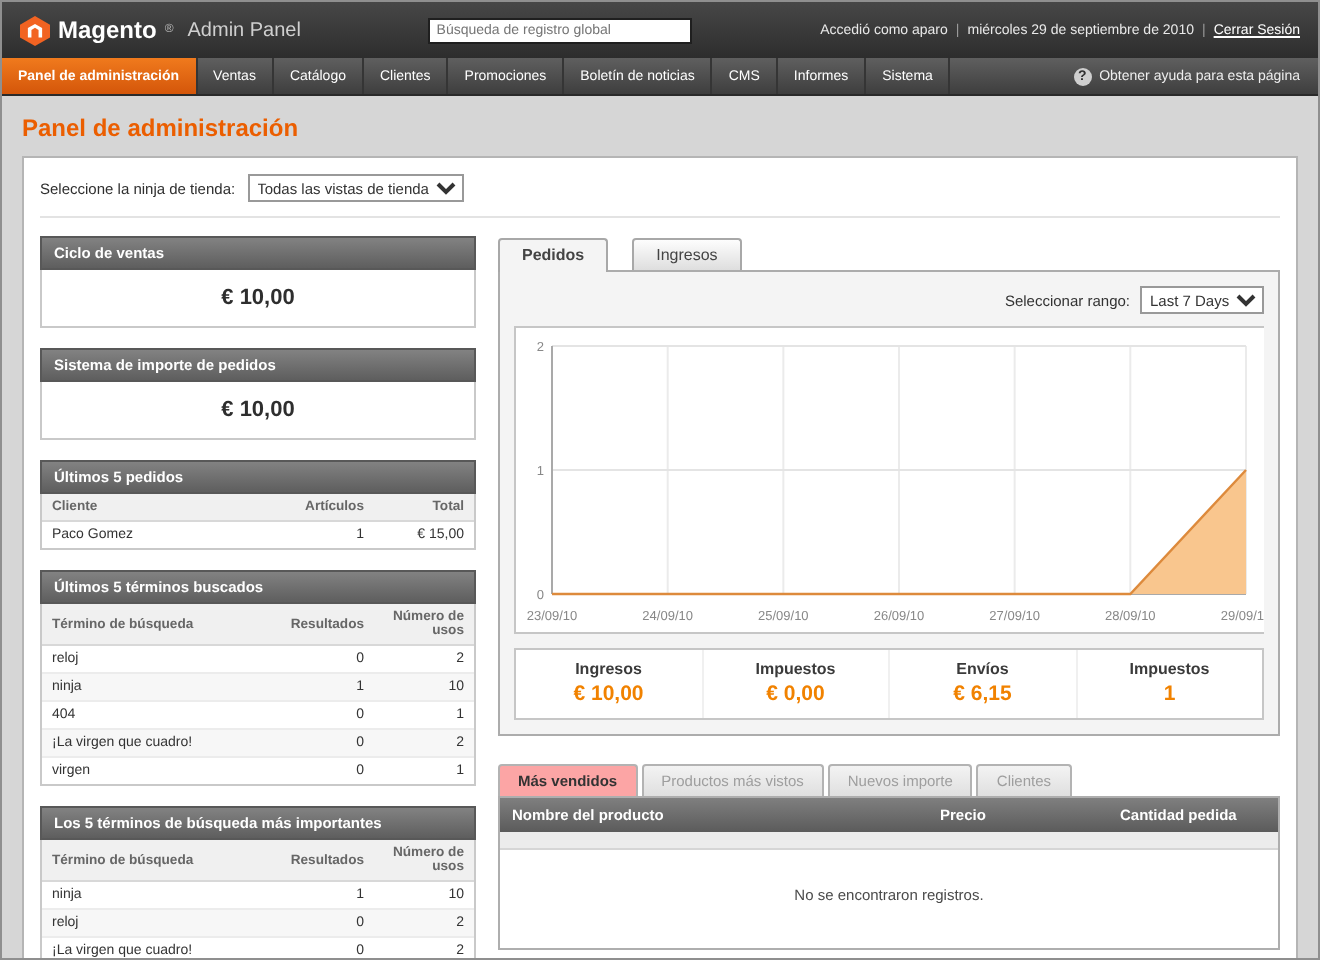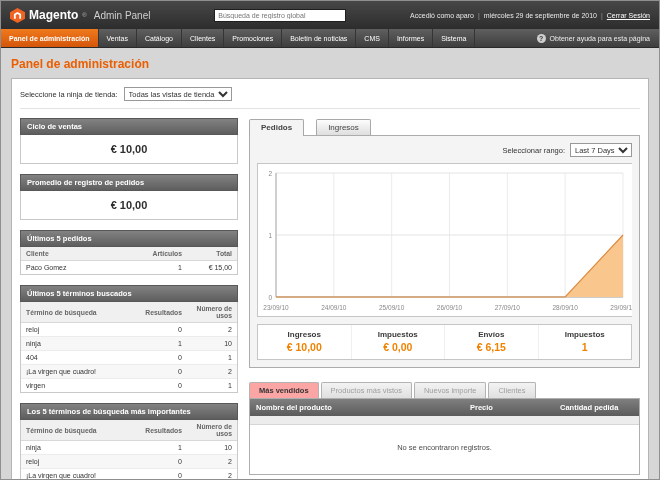--- a/index.html
+++ b/index.html
@@ -132,21 +132,21 @@
     <div class="columns">
 
       <div class="col-left">
 
         <div class="dash-panel">
           <div class="panel-head">Ciclo de ventas</div>
           <div class="panel-value">€ 10,00</div>
         </div>
 
         <div class="dash-panel">
-          <div class="panel-head">Promedio de registro de pedidos</div>
+          <div class="panel-head">Sistema de importe de pedidos</div>
           <div class="panel-value">€ 10,00</div>
         </div>
 
         <div class="dash-panel">
           <div class="panel-head">Últimos 5 pedidos</div>
           <div class="panel-body">
             <table class="mini-table">
               <thead>
                   <tr>
                 <th>Cliente</th>

